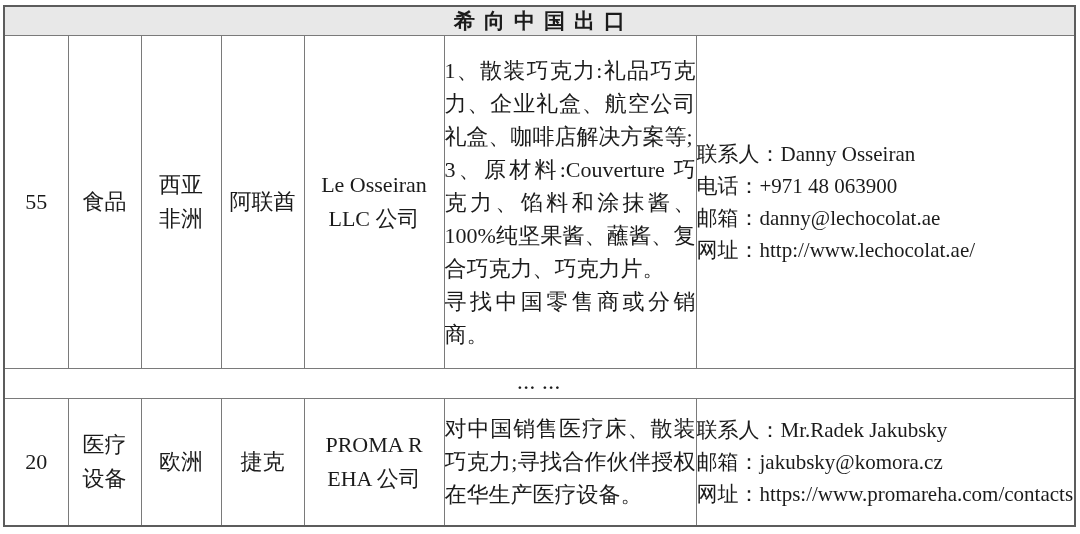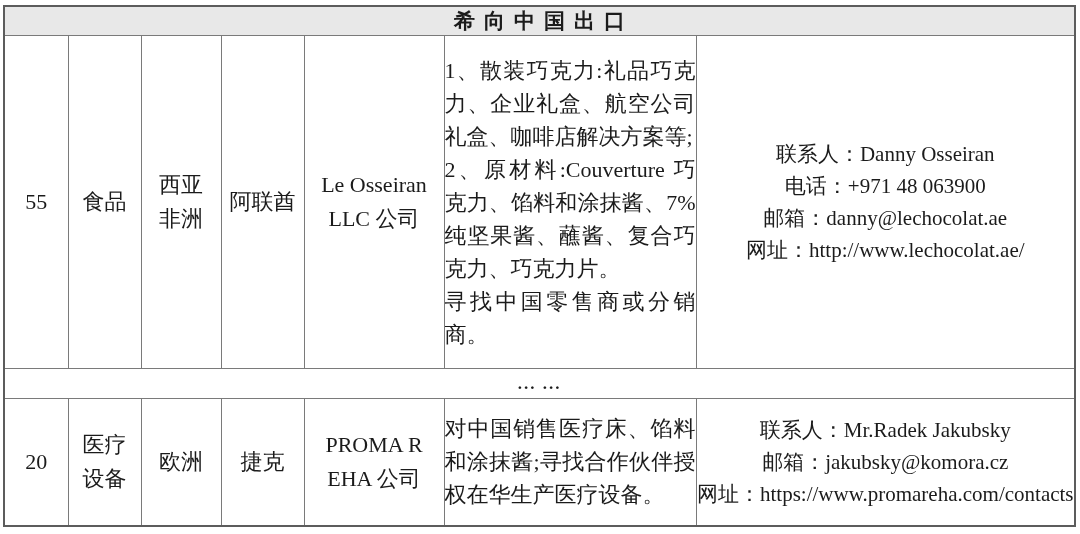--- a/index.html
+++ b/index.html
@@ -57,21 +57,21 @@
     line-height: 33px;
     text-align: justify;
     vertical-align: middle;
     padding: 2px 7px 2px 7px;
     white-space: pre-line;
   }
   td.contact {
     font-size: 21px;
     line-height: 32px;
     vertical-align: middle;
-    text-align: center;
+    text-align: left;
     padding: 2px 4px 2px 9px;
     white-space: pre-line;
     word-break: break-all;
   }
   td.sep {
     text-align: center;
     vertical-align: middle;
     font-weight: bold;
     font-size: 17px;
     letter-spacing: 2px;
@@ -99,40 +99,40 @@
 
     <tr class="row-a">
       <td class="center">55</td>
       <td class="center">食品</td>
       <td class="center">西亚
 非洲</td>
       <td class="center">阿联酋</td>
       <td class="center">Le Osseiran
 LLC 公司</td>
       <td class="desc">1、散装巧克力:礼品巧克力、企业礼盒、航空公司礼盒、咖啡店解决方案等;
-2、原材料:Couverture 巧克力、馅料和涂抹酱、7%纯坚果酱、蘸酱、复合巧克力、巧克力片。
+3、原材料:Couverture 巧克力、馅料和涂抹酱、100%纯坚果酱、蘸酱、复合巧克力、巧克力片。
 寻找中国零售商或分销商。</td>
       <td class="contact">联系人：Danny Osseiran
 电话：+971 48 063900
 邮箱：danny@lechocolat.ae
 网址：http://www.lechocolat.ae/</td>
     </tr>
 
     <tr class="sep-row">
       <td class="sep" colspan="7">... ...</td>
     </tr>
 
     <tr class="row-b">
       <td class="center">20</td>
       <td class="center">医疗
 设备</td>
       <td class="center">欧洲</td>
       <td class="center">捷克</td>
       <td class="center">PROMA R
 EHA 公司</td>
-      <td class="desc">对中国销售医疗床、馅料和涂抹酱;寻找合作伙伴授权在华生产医疗设备。</td>
+      <td class="desc">对中国销售医疗床、散装巧克力;寻找合作伙伴授权在华生产医疗设备。</td>
       <td class="contact">联系人：Mr.Radek Jakubsky
 邮箱：jakubsky@komora.cz
 网址：https://www.promareha.com/contacts</td>
     </tr>
   </tbody>
     </table>
 </div>
 
 </body></html>

